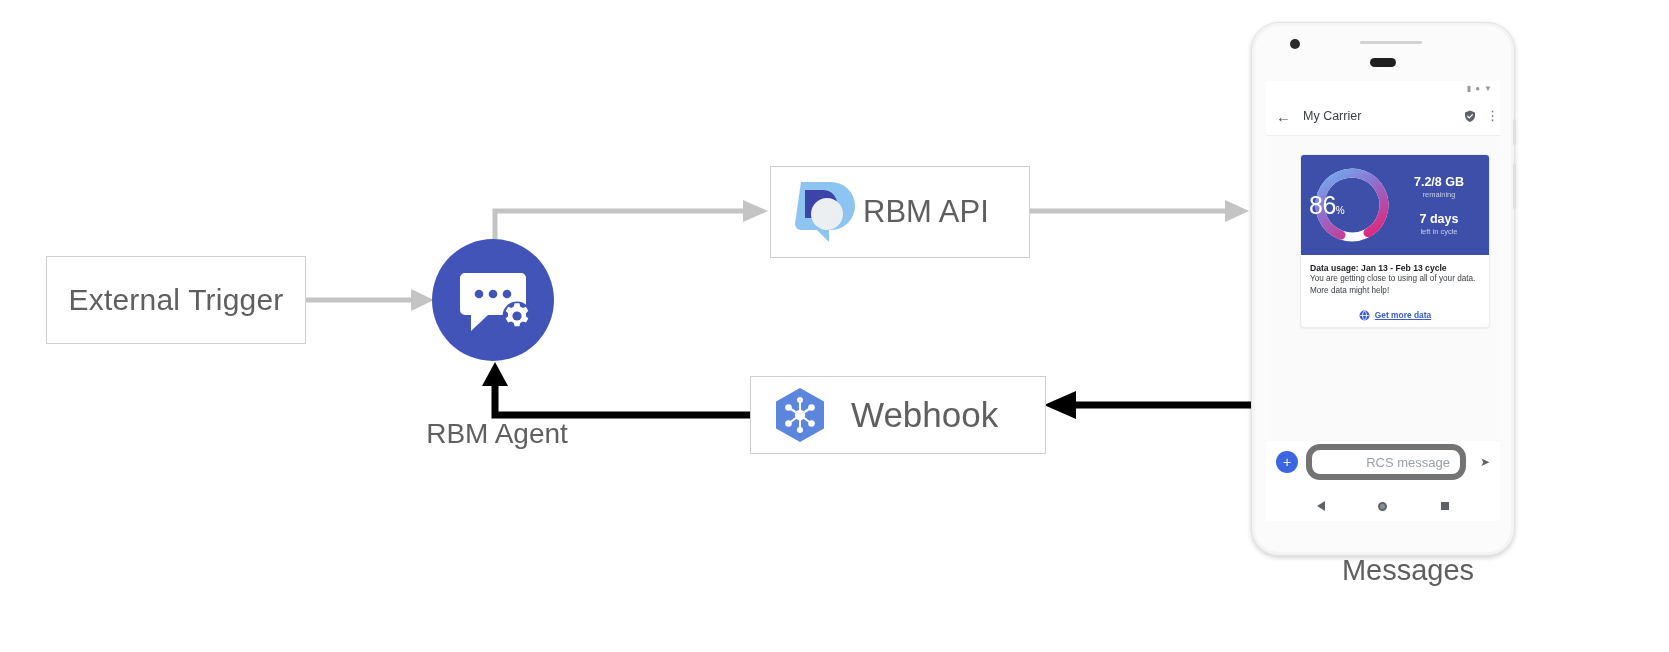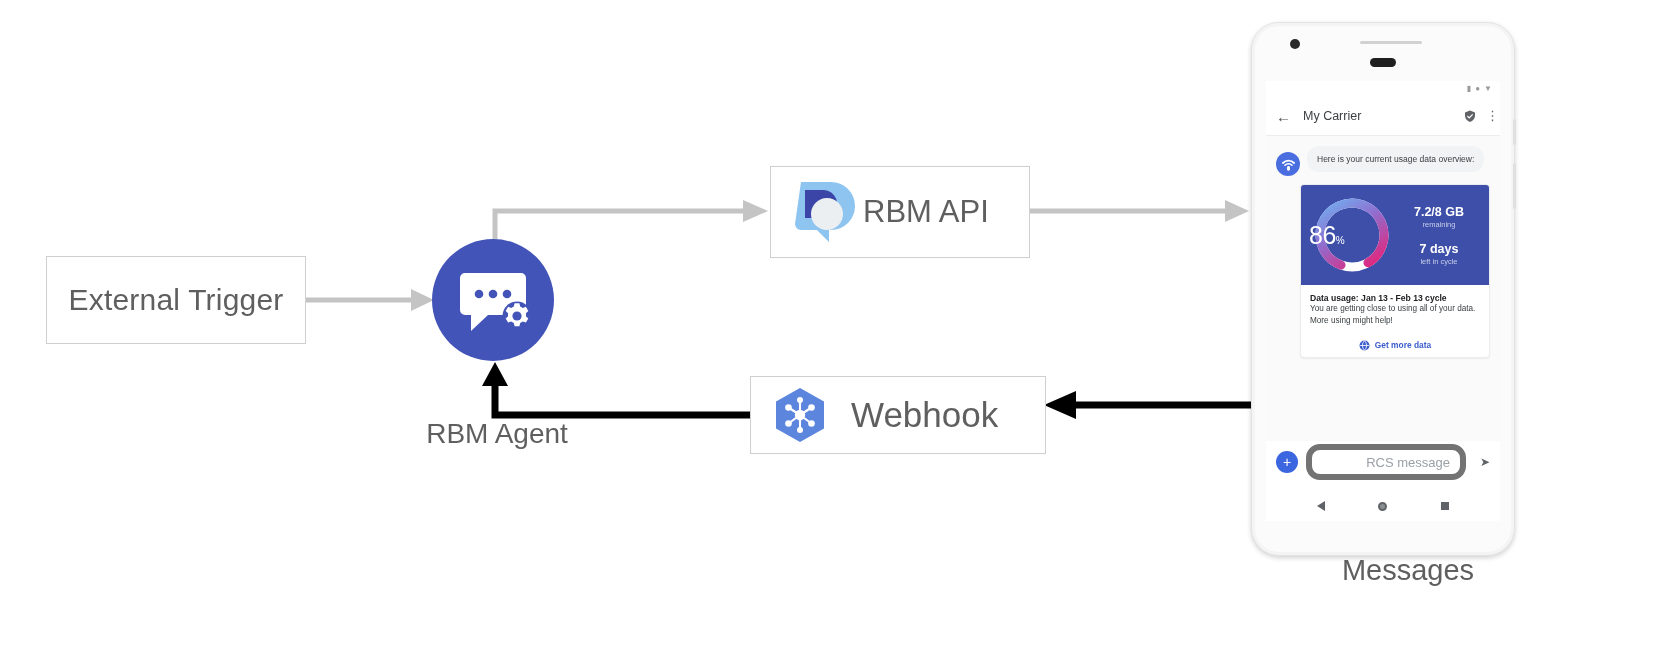--- a/index.html
+++ b/index.html
@@ -270,21 +270,21 @@
   }
   .card-desc { font-size: 8.2px; color: #3c4043; line-height: 1.45; }
   #card-action {
     margin-top: 8px;
     padding-bottom: 6px;
     display: flex;
     align-items: center;
     justify-content: center;
     gap: 5px;
   }
-  #card-action .label { font-size: 8.4px; color: #3b5ccc; font-weight: 700; }
+  #card-action .label { font-size: 8.4px; color: #3b5ccc; font-weight: 700; text-decoration: underline; }
 
   #composer {
     position: absolute;
     left: 0; right: 0;
     bottom: 38px;
     height: 42px;
     background: #ffffff;
     display: flex;
     align-items: center;
     padding: 0 10px;
@@ -468,30 +468,20 @@
         <span class="verified">
           <svg width="12" height="12" viewBox="0 0 12 12">
             <path d="M6 0.6 L11 2.6 v3.2 c0 3 -2.1 5 -5 6.2 C3.1 10.8 1 8.8 1 5.8 V2.6 z" fill="#5f6368"></path>
             <path d="M3.4 6 L5.2 7.8 L8.7 4.3" stroke="#ffffff" stroke-width="1.2" fill="none"></path>
           </svg>
         </span>
         <span class="overflow">⋮</span>
       </div>
 
       <div id="chat-area">
-        <div id="msg-row">
-          <div id="avatar">
-            <svg width="15" height="15" viewBox="0 0 16 16">
-              <path d="M2 6.4 a8.6 8.6 0 0 1 12 0" stroke="#ffffff" stroke-width="1.9" fill="none" stroke-linecap="round"></path>
-              <path d="M4.2 8.8 a5.4 5.4 0 0 1 7.6 0" stroke="#ffffff" stroke-width="1.7" fill="none" stroke-linecap="round"></path>
-              <rect x="6.4" y="9.6" width="3.2" height="5.0" rx="1.5" fill="#ffffff"></rect>
-            </svg>
-          </div>
-          <div id="msg-bubble">Here is your current usage data overview:</div>
-        </div>
 
         <div id="rich-card">
           <div id="card-hero">
             <div id="gauge-wrap">
               <svg width="86" height="86" viewBox="0 0 86 86">
                 <defs>
                   <linearGradient id="gaugeGrad" x1="0%" y1="100%" x2="80%" y2="0%">
                     <stop offset="0%" stop-color="#6fb3f2"></stop>
                     <stop offset="45%" stop-color="#8f6fd0"></stop>
                     <stop offset="100%" stop-color="#e0277e"></stop>
@@ -509,21 +499,21 @@
               <div class="stat-small">remaining</div>
               <div class="stat-gap"></div>
               <div class="stat-big">7 days</div>
               <div class="stat-small">left in cycle</div>
             </div>
           </div>
 
           <div id="card-body">
             <div id="card-title">Data usage: Jan 13 - Feb 13 cycle</div>
             <div class="card-desc">You are getting close to using all of your data.</div>
-            <div class="card-desc">More using might help!</div>
+            <div class="card-desc">More data might help!</div>
           </div>
 
           <div id="card-action">
             <span style="line-height:0;">
               <svg width="11" height="11" viewBox="0 0 12 12">
                 <circle cx="6" cy="6" r="5.4" fill="#3b5ccc"></circle>
                 <path d="M1.2 6 h9.6 M6 0.8 a7 7 0 0 1 0 10.4 a7 7 0 0 1 0 -10.4" stroke="#ffffff" stroke-width="0.9" fill="none"></path>
               </svg>
             </span>
             <span class="label">Get more data</span>

